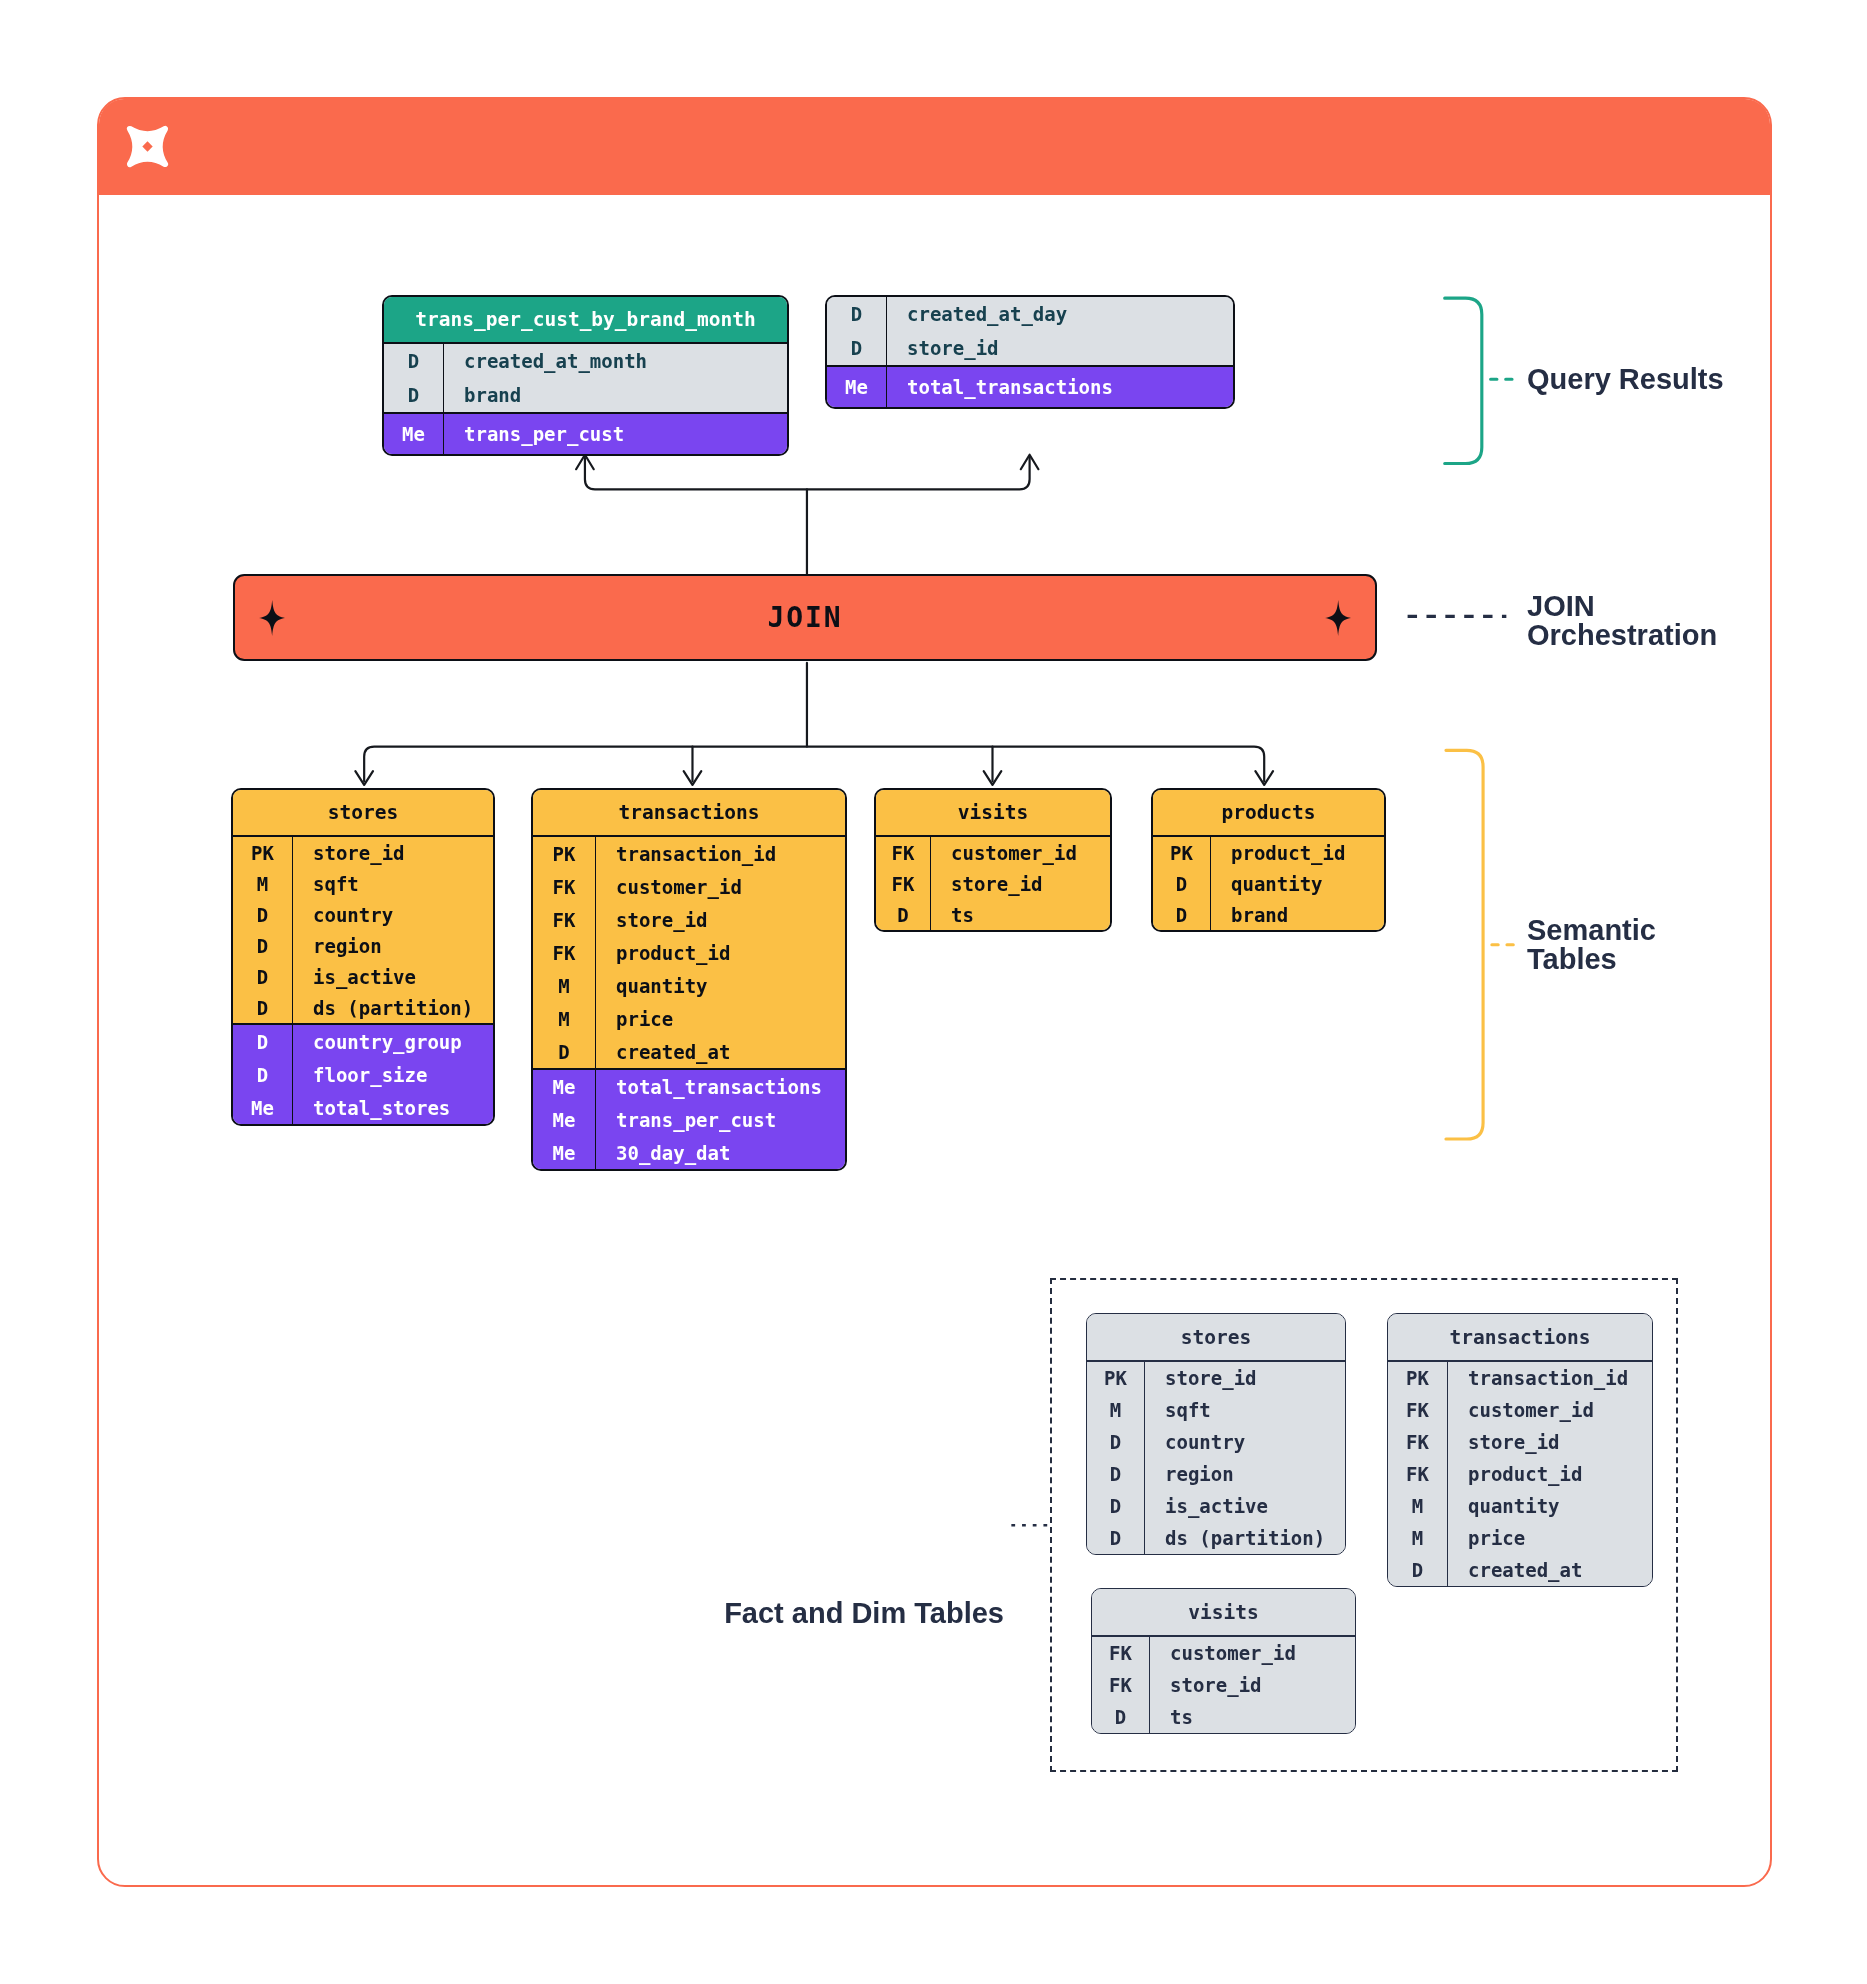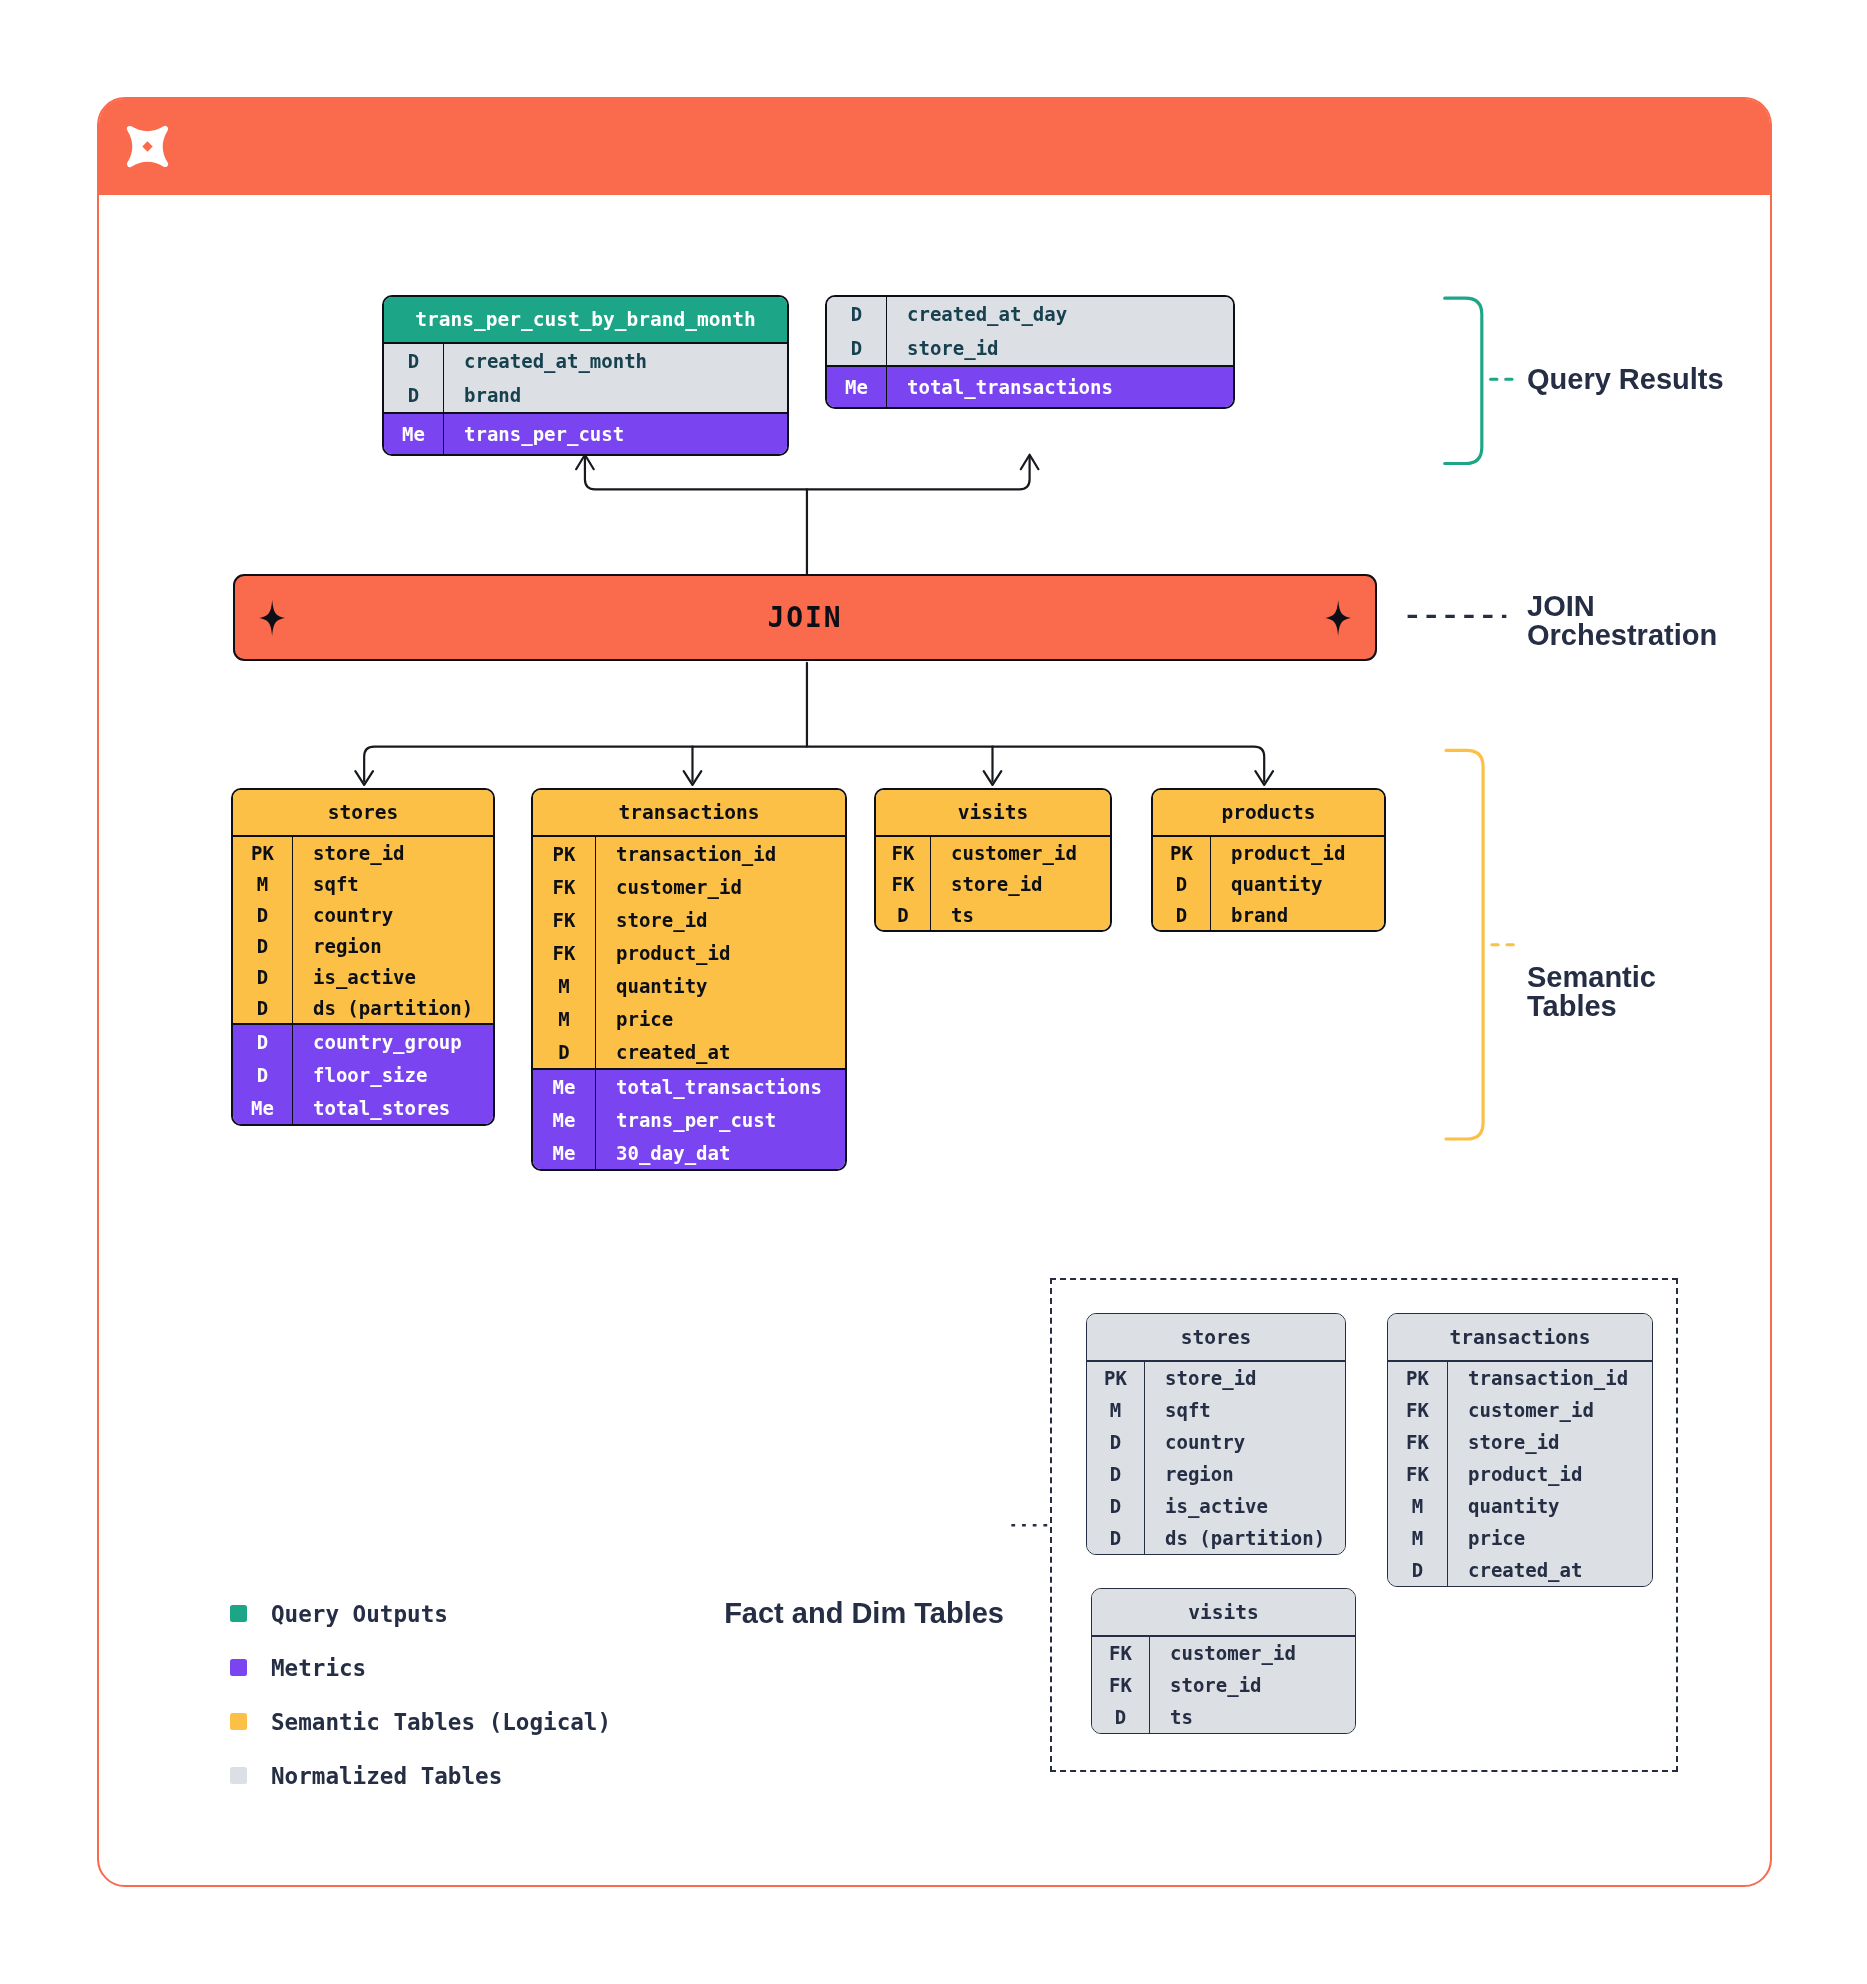--- a/index.html
+++ b/index.html
@@ -345,38 +345,20 @@
       </div>
     </div>
 
   <div class="fact-box"></div>
 
   <div class="ann" style="left:1527px;top:365px;">Query Results</div>
   <div class="ann" style="left:1527px;top:592px;">
     <div>JOIN</div>
     <div>Orchestration</div>
   </div>
-  <div class="ann" style="left:1527px;top:916px;margin-top:47px;">
+  <div class="ann" style="left:1527px;top:916px;">
     <div>Semantic</div>
     <div>Tables</div>
   </div>
   <div class="ann ann-right" style="left:692px;top:1599px;width:312px;">Fact and Dim Tables</div>
 
-  <div class="legend" id="legend">
-      <div class="legend-item">
-        <div class="swatch sw-green"></div>
-        <span class="legend-label">Query Outputs</span>
-      </div>
-      <div class="legend-item">
-        <div class="swatch sw-purple"></div>
-        <span class="legend-label">Metrics</span>
-      </div>
-      <div class="legend-item">
-        <div class="swatch sw-yellow"></div>
-        <span class="legend-label">Semantic Tables (Logical)</span>
-      </div>
-      <div class="legend-item">
-        <div class="swatch sw-gray"></div>
-        <span class="legend-label">Normalized Tables</span>
-      </div>
-    </div>
 </div>
 
 
 </body></html>

